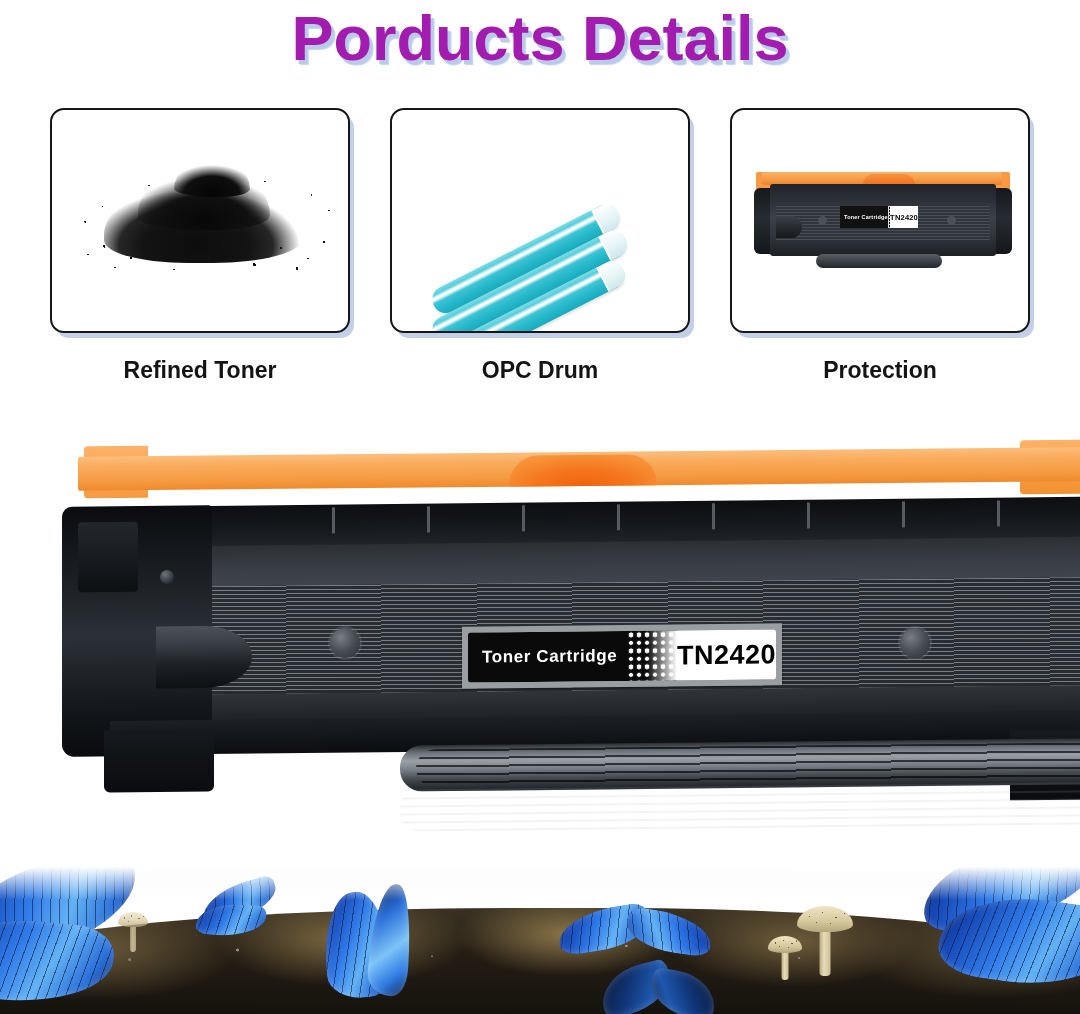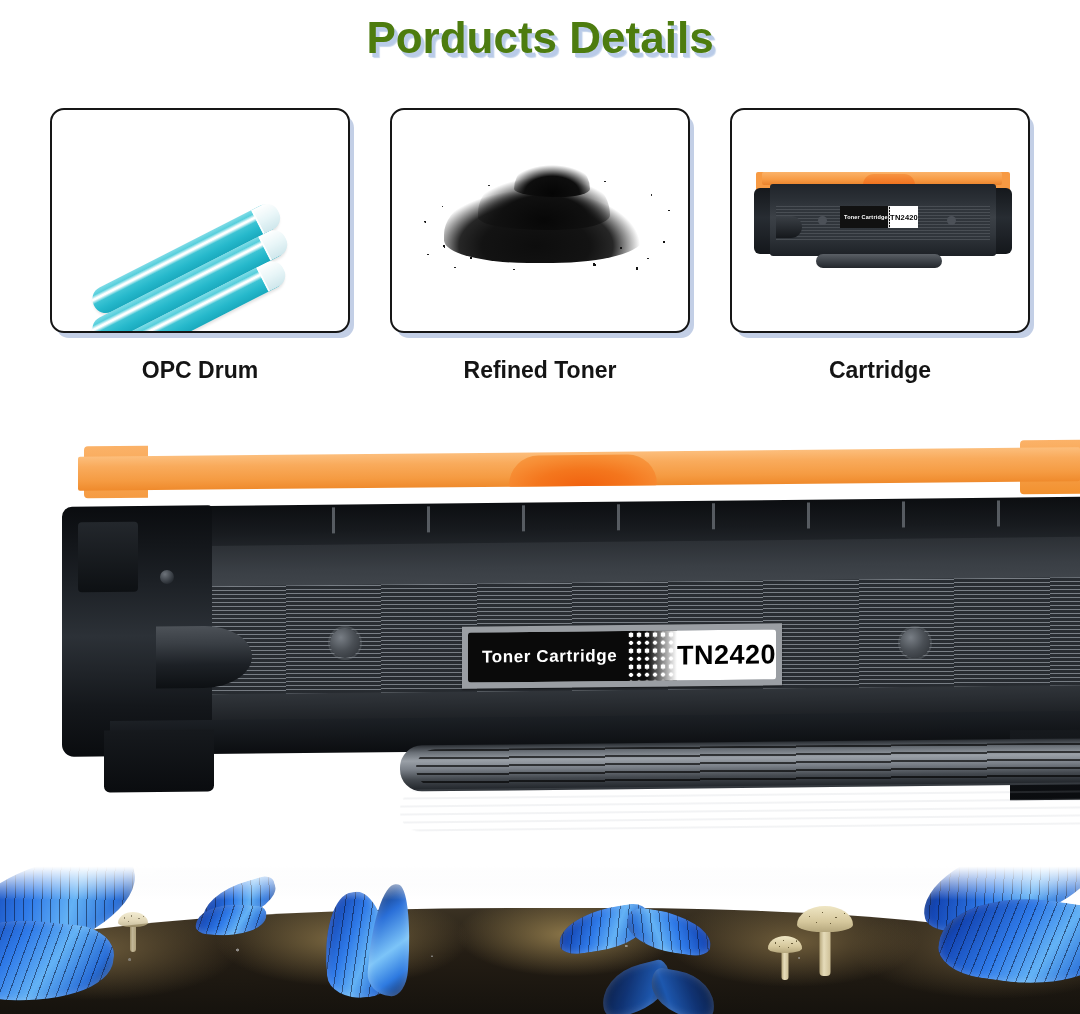--- a/index.html
+++ b/index.html
@@ -17,23 +17,23 @@
   .page { position: relative; width: 1080px; height: 1014px; background:#fff; }
 
   
   .title-wrap {
     position: absolute;
     top: 0px; left: 0; width: 1080px;
     text-align: center;
     height: 80px;
   }
   .title {
-    font-size: 44px;
+    font-size: 63px;
     font-weight: bold;
-    color: #4d7c0f;
+    color: #a21caf;
     letter-spacing: 0px;
     line-height: 76px;
     text-shadow: 3px 4px 0px #b9cbe8, 4px 5px 1px #c6d5ec;
     white-space: nowrap;
   }
 
   
   .features {
     position: absolute;
     top: 108px; left: 0; width: 1080px;
@@ -493,40 +493,40 @@
 <div class="page">
 
   <div class="title-wrap">
     <div class="title">Porducts Details</div>
   </div>
 
   <div class="features">
 
     <div class="feature">
       <div class="fbox">
-        <div class="drums">
-          <div class="drum d1"></div>
-          <div class="drum d2"></div>
-          <div class="drum d3"></div>
-        </div>
-      </div>
-      <div class="fcap">OPC Drum</div>
-    </div>
-
-    <div class="feature">
-      <div class="fbox">
         <div class="powder">
           <div class="pspread"></div>
           <div class="pmound"></div>
           <div class="pmound2"></div>
           <div class="pmound3"></div>
           <div class="pspeck"></div>
         </div>
       </div>
       <div class="fcap">Refined Toner</div>
+    </div>
+
+    <div class="feature">
+      <div class="fbox">
+        <div class="drums">
+          <div class="drum d1"></div>
+          <div class="drum d2"></div>
+          <div class="drum d3"></div>
+        </div>
+      </div>
+      <div class="fcap">OPC Drum</div>
     </div>
 
     <div class="feature">
       <div class="fbox">
         <div class="mini">
           <div class="mini-htab-l"></div>
           <div class="mini-htab-r"></div>
           <div class="mini-handle"></div>
           <div class="mini-endl"></div>
           <div class="mini-endr"></div>
@@ -537,21 +537,21 @@
           <div class="mini-dot-r"></div>
           <div class="mini-label">
             <span class="ml-a">Toner Cartridge</span>
             <span class="ml-dots"></span>
             <span class="ml-b">TN2420</span>
           </div>
           <div class="mini-drum"></div>
         </div>
       </div>
       <div class="fcap">
-        <div>Cartridge</div>
+        <div>Protection</div>
       </div>
     </div>
 
   </div>
 
   <div class="hero">
     <div class="hero-handle-tab-l"></div>
     <div class="hero-handle-tab-r"></div>
     <div class="hero-handle">
       <div class="dome"></div>

